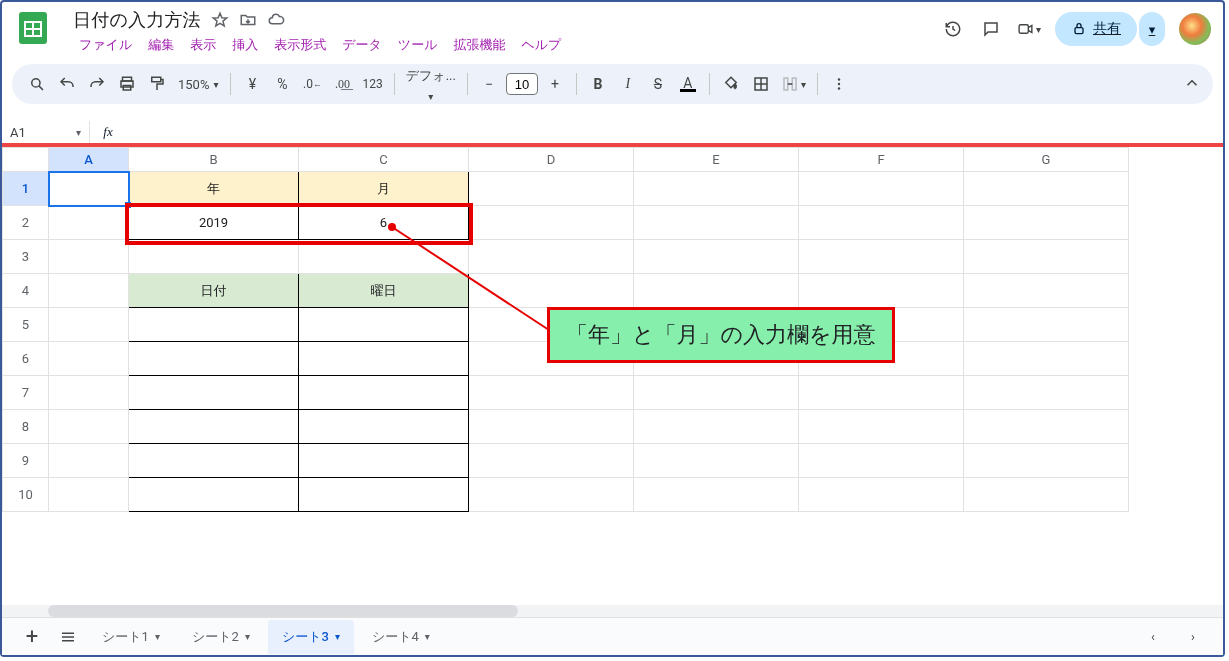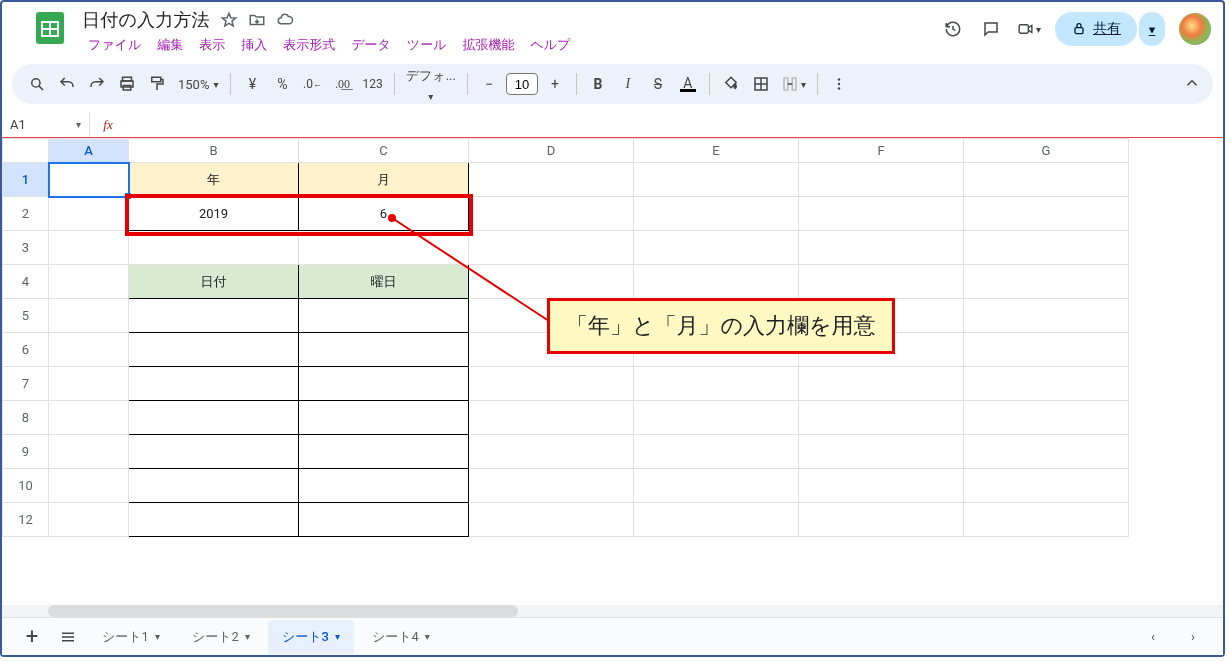--- a/index.html
+++ b/index.html
@@ -1,20 +1,20 @@
 <!DOCTYPE html>
 <html><head>
 <meta charset="utf-8">
 <style>
   * { box-sizing: border-box; margin: 0; padding: 0; }
   body { font-family: "Google Sans", Roboto, Arial, sans-serif; font-size: 13px; color: #202124; background: #fff; width: 1229px; height: 661px; overflow: hidden; position: relative; }
   .wrapper { border: 2px solid #3b5998; border-radius: 4px; width: 1225px; height: 657px; position: relative; display: flex; flex-direction: column; }
 
   
-  .header { display: flex; align-items: flex-start; padding: 6px 12px 0 28px; gap: 8px; }
+  .header { display: flex; align-items: flex-start; padding: 6px 12px 0 11px; gap: 16px; }
   .logo { width: 40px; height: 40px; display: flex; align-items: center; justify-content: center; margin-right: 4px; flex-shrink: 0; }
   .logo svg { width: 36px; height: 36px; }
   .title-area { flex: 1; }
   .title-row { display: flex; align-items: center; gap: 10px; height: 24px; }
   .doc-title { font-size: 18px; color: #202124; letter-spacing: 0.2px; }
   .title-icons { display: flex; gap: 10px; color: #5f6368; }
   .title-icons span, .title-icons svg { width: 18px; height: 18px; display:flex; align-items:center; justify-content:center;}
   .menu-row { display: flex; gap: 4px; margin-top: 2px; }
   .menu-item { padding: 2px 6px; font-size: 13px; color: #a21caf; border-radius: 4px; cursor: pointer; }
 
@@ -29,23 +29,23 @@
   .tbtn { min-width: 26px; height: 28px; display: flex; align-items: center; justify-content: center; color: #444746; border-radius: 4px; cursor: pointer; font-size: 14px; padding: 0 3px; }
   .tsep { width: 1px; height: 22px; background: #c7c7c7; margin: 0 4px; }
   .zoom { font-size: 13px; padding: 0 4px; display:flex; align-items:center; gap:4px;}
   .font-box { display:flex;align-items:center;gap:6px;font-size:13px;flex-direction:column;}
   .size-box { display: flex; align-items: center; gap: 4px; }
   .size-input { width: 32px; height: 22px; border: 1px solid #747775; border-radius: 4px; text-align: center; font-size: 13px; background:#fff;}
   .toolbar-right { margin-left: auto; }
   .chev-up { cursor:pointer; color:#444746;}
 
   
-  .formula-row { display: flex; align-items: stretch; border-bottom: 1px solid #ef4444; height: 26px; margin-top: 8px; }
+  .formula-row { display: flex; align-items: stretch; border-bottom: 4px solid #ef4444; height: 26px; margin-top: 17px; }
   .name-box { width: 88px; border-right: 1px solid #e0e0e0; display: flex; align-items: center; padding: 0 8px; font-size: 13px; color: #3c4043; justify-content: space-between; }
-  .fx { width: 36px; display: flex; align-items: center; justify-content: center; color: #b91c1c; font-style: italic; font-family: serif;}
+  .fx { width: 36px; display: flex; align-items: center; justify-content: center; color: #0f172a; font-style: italic; font-family: serif;}
   .formula-input { flex:1; }
 
   
   .grid-area { flex: 1; overflow: hidden; position: relative; }
   .grid-scroll { overflow: auto; height: 100%; }
   table.sheet { border-collapse: collapse; table-layout: fixed; }
   table.sheet th, table.sheet td { border: 1px solid #e1e1e1; font-size: 13px; text-align: center; }
   th.corner { width: 46px; height: 24px; background: #fff; border-top:none; border-left:none;}
   th.colhdr { height: 24px; background: #fff; color: #5f6368; font-weight: normal; }
   th.colhdr.sel { background: #d3e3fd; color: #0b57d0; font-weight:500;}
@@ -58,21 +58,21 @@
   .col-A{width:80px;} .col-B{width:170px;} .col-C{width:170px;} .col-D{width:165px;} .col-E{width:165px;} .col-F{width:165px;} .col-G{width:165px;}
 
   
   .hdr-yellow { background: #fdf2cc !important; border: 1px solid #000 !important; font-size: 17px;}
   .hdr-green  { background: #d9ead3 !important; border: 1px solid #000 !important; font-size: 17px;}
   .bordered   { border: 1px solid #000 !important; }
   .input-cell { background:#fff !important; border:1px solid #000 !important; font-size: 17px;}
 
   
   .anno-rect { position: absolute; border: 4px solid #e60000; pointer-events: none; }
-  .callout { position: absolute; border: 3px solid #e60000; background: #fef9c3; padding: 10px 16px; font-size: 22px; font-weight: 500; color: #202124; }
+  .callout { position: absolute; border: 3px solid #e60000; background: #86efac; padding: 10px 16px; font-size: 22px; font-weight: 500; color: #202124; }
   svg.leader-svg { position:absolute; pointer-events:none; }
 
   
   .tabbar { height: 38px; border-top: 1px solid #e0e0e0; display: flex; align-items: center; padding: 0 14px; gap: 4px; background: #f9fbfd; }
   .tabbtn { width: 32px; height: 32px; display: flex; align-items: center; justify-content: center; color: #444746; cursor: pointer; border-radius:4px;}
   .tab { padding: 8px 14px; font-size: 13px; color: #5f6368; display:flex; align-items:center; gap:6px; cursor:pointer; border-radius:4px 4px 0 0;}
   .tab.active { color: #0b57d0; background: #e8f0fe; font-weight: 500; }
   .tab .dd { font-size: 10px; }
   .tabbar-right { margin-left: auto; display:flex; align-items:center; gap:8px;}
   .hscroll{ height:12px; background:#f1f3f4; display:flex; align-items:center;}
@@ -387,30 +387,20 @@
             <tr>
               <th class="rowhdr">10</th>
               <td class="cell"></td>
               <td class="cell bordered"></td>
               <td class="cell bordered"></td>
               <td class="cell"></td>
               <td class="cell"></td>
               <td class="cell"></td>
               <td class="cell"></td>
             </tr>
-            <tr>
-              <th class="rowhdr">12</th>
-              <td class="cell"></td>
-              <td class="cell bordered"></td>
-              <td class="cell bordered"></td>
-              <td class="cell"></td>
-              <td class="cell"></td>
-              <td class="cell"></td>
-              <td class="cell"></td>
-            </tr>
           </tbody>
       </table>
     </div>
 
     <div class="anno-rect" style="left:123px; top:56px; width:348px; height:42px;"></div>
     <svg class="leader-svg" style="left:0;top:0;" width="700" height="400">
       <line x1="390" y1="80" x2="550" y2="185" stroke="#e60000" stroke-width="2"></line>
       <circle cx="390" cy="80" r="4" fill="#e60000"></circle>
     </svg>
     <div class="callout" style="left:545px; top:160px;">

